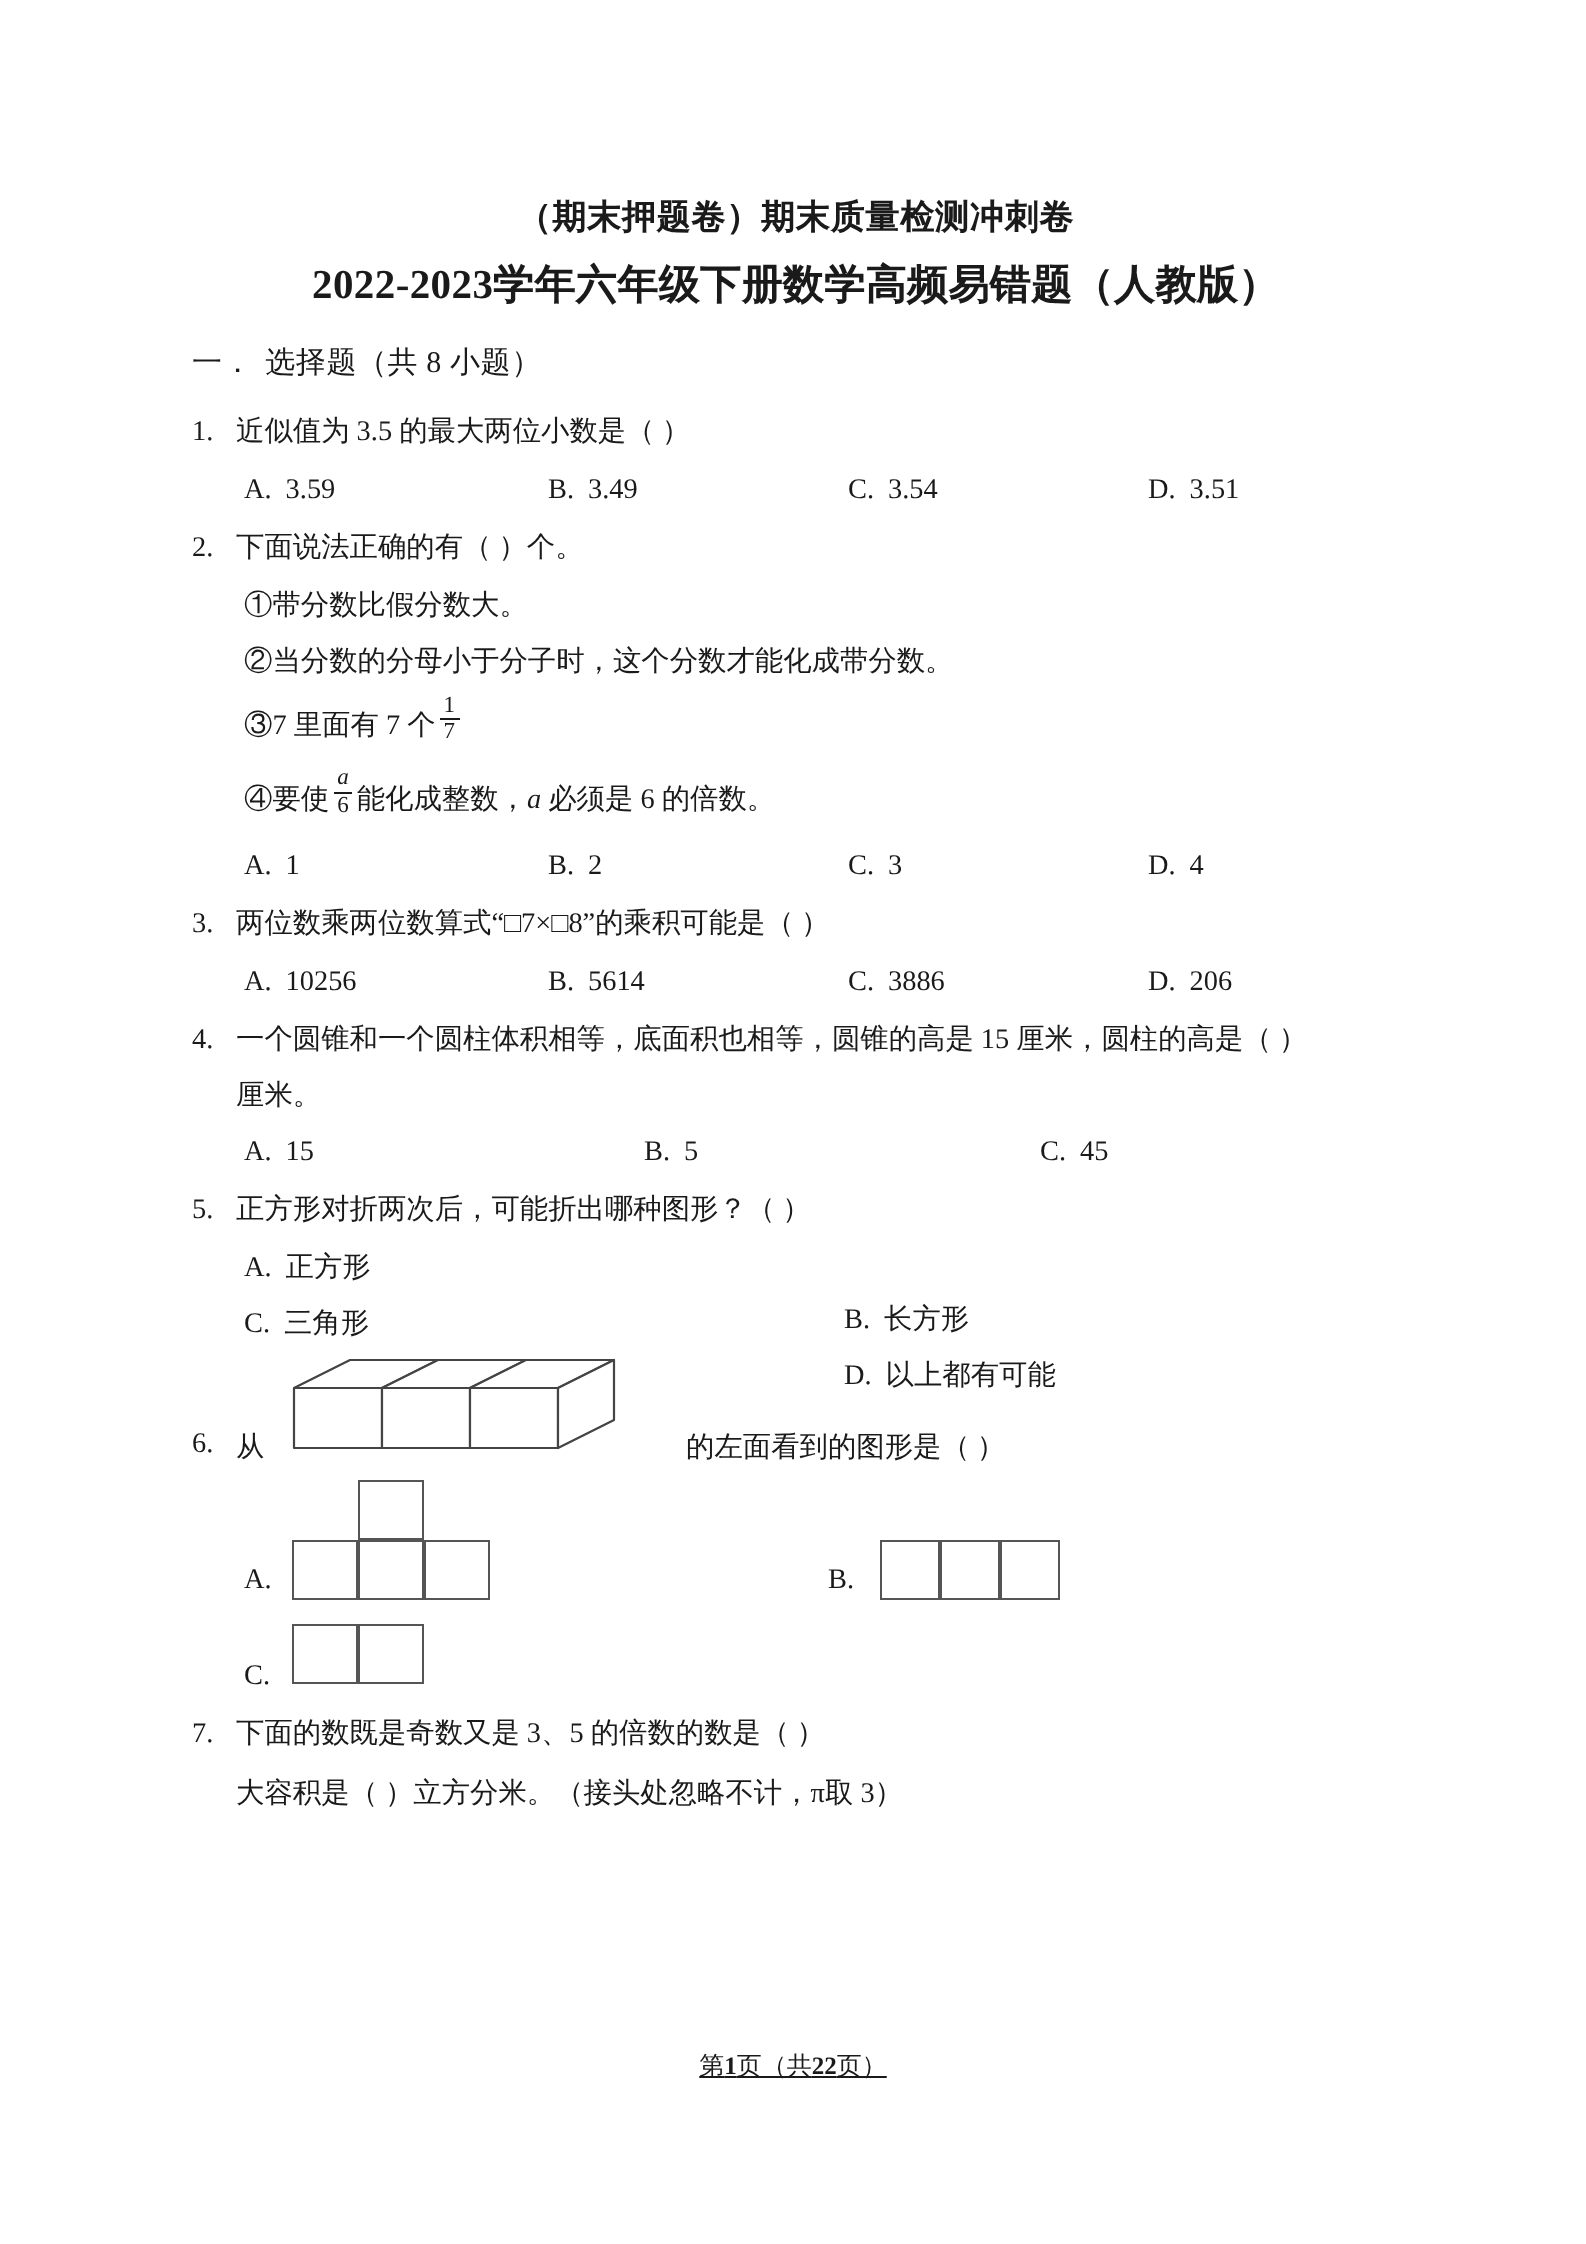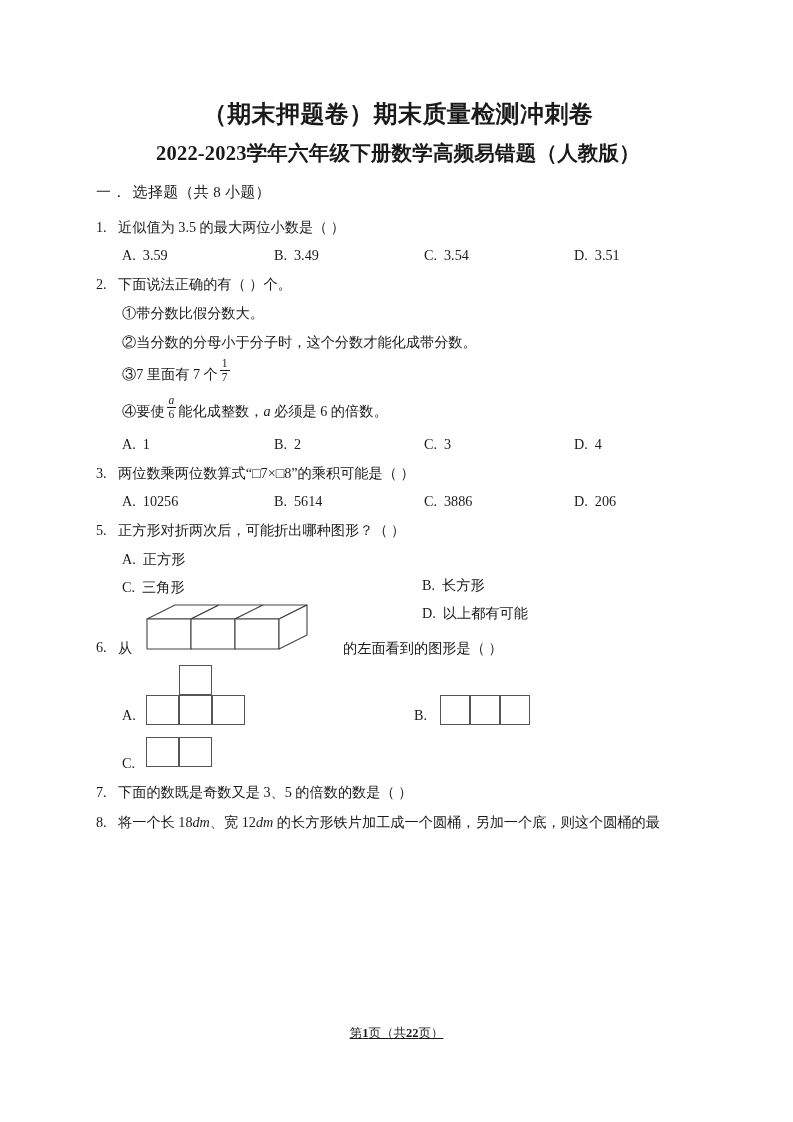--- a/index.html
+++ b/index.html
@@ -25,21 +25,21 @@
   .content {
     position: absolute;
     left: 96px;
     top: 96px;
     width: 604px;
   }
 
   
   .title-main {
     text-align: center;
-    font-size: 24px;
+    font-size: 17px;
     font-weight: bold;
     letter-spacing: 0.4px;
     line-height: 1.5;
     margin: 0 0 6px 0;
   }
   .title-sub {
     text-align: center;
     font-size: 20.5px;
     font-weight: bold;
     letter-spacing: 0.2px;
@@ -249,20 +249,31 @@
         <span class="q-num">3.</span><span class="q-body">两位数乘两位数算式“□7×□8”的乘积可能是（          ）</span>
       </div>
       <div class="options">
         <span class="opt c1"><span class="lbl">A.</span><span>10256</span></span>
         <span class="opt c2"><span class="lbl">B.</span><span>5614</span></span>
         <span class="opt c3"><span class="lbl">C.</span><span>3886</span></span>
         <span class="opt c4"><span class="lbl">D.</span><span>206</span></span>
       </div>
     </div>
 
+    <div class="question">
+      <div class="q-line">
+        <span class="q-num">4.</span><span class="q-body">一个圆锥和一个圆柱体积相等，底面积也相等，圆锥的高是 15 厘米，圆柱的高是（          ）</span>
+      </div>
+      <div class="q-cont">厘米。</div>
+      <div class="options">
+        <span class="opt t1"><span class="lbl">A.</span><span>15</span></span>
+        <span class="opt t2"><span class="lbl">B.</span><span>5</span></span>
+        <span class="opt t3"><span class="lbl">C.</span><span>45</span></span>
+      </div>
+    </div>
 
     <div class="question">
       <div class="q-line">
         <span class="q-num">5.</span><span class="q-body">正方形对折两次后，可能折出哪种图形？（          ）</span>
       </div>
       <div class="options two-col">
         <span class="opt h1"><span class="lbl">A.</span><span>正方形</span></span>
         <span class="opt h2"><span class="lbl">B.</span><span>长方形</span></span>
       </div>
       <div class="options two-col">
@@ -319,23 +330,21 @@
       </div>
     </div>
 
     <div class="question" style="margin-top:6px;">
       <div class="q-line">
         <span class="q-num">7.</span><span class="q-body">下面的数既是奇数又是 3、5 的倍数的数是（          ）</span>
       </div>
     </div>
 
     <div class="question">
-      <div class="q-line">
-        <span class="q-num">8.</span><span class="q-body">将一个长 18<i>dm</i>、宽 12<i>dm</i> 的长方形铁片加工成一个圆桶，另加一个底，则这个圆桶的最</span>
-      </div>
+      <div class="q-cont">大容积是（          ）立方分米。（接头处忽略不计，π取 3）</div>
     </div>
 
   </div>
 
   <div class="footer">
     <span>第</span><span class="pg-accent">1</span><span>页（共</span><span class="pg-accent">22</span><span>页）</span>
   </div>
 </div>
 
 </body></html>

